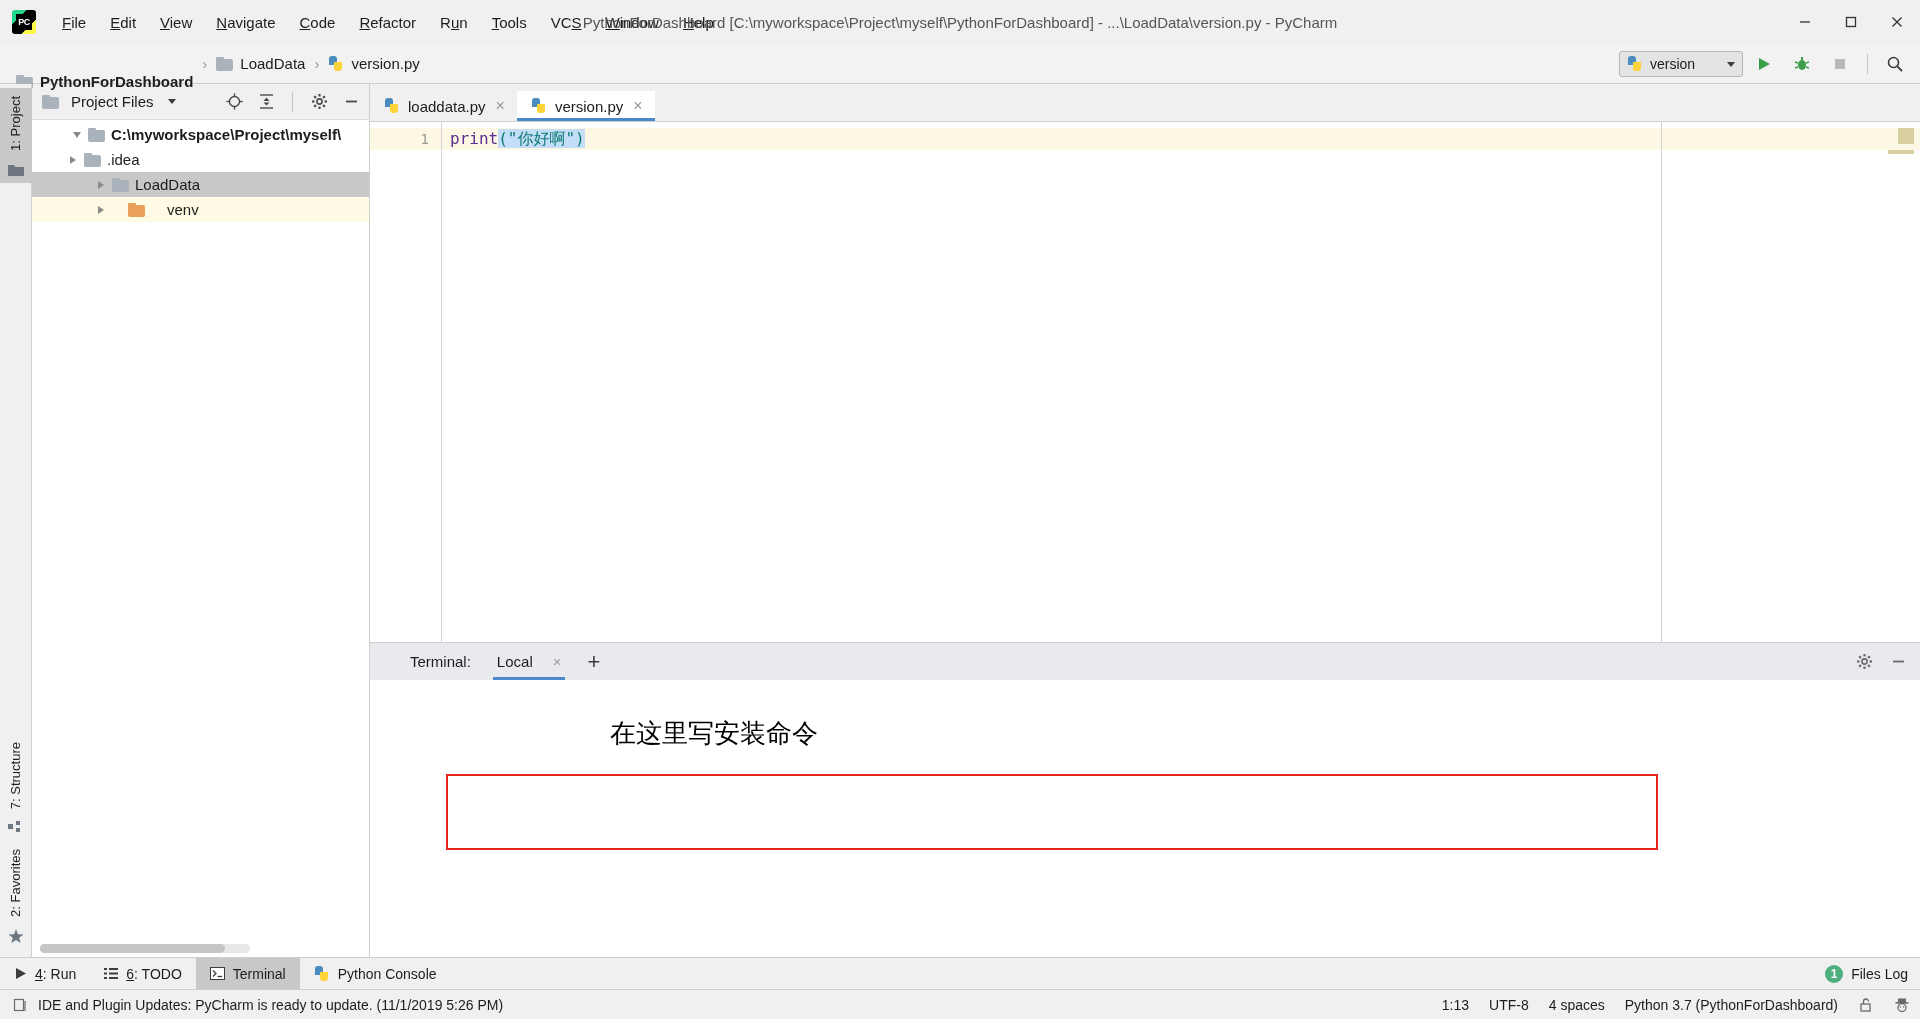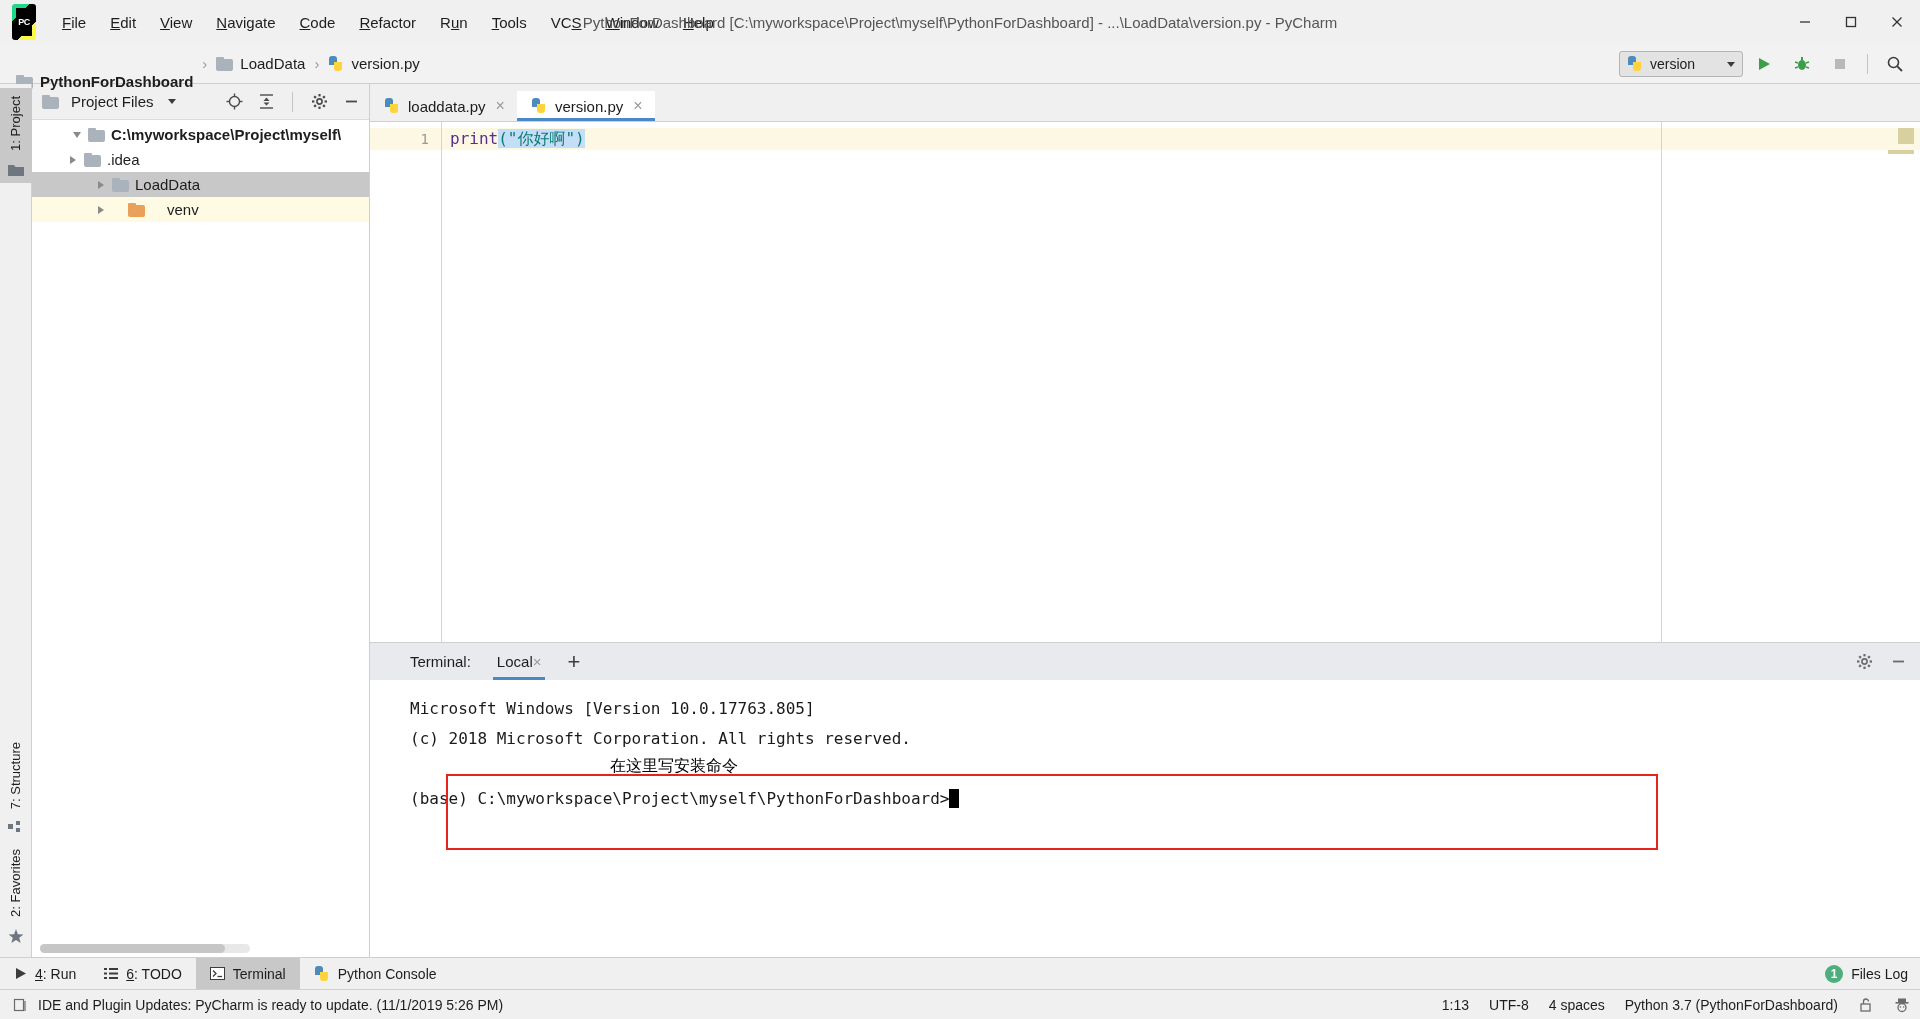--- a/index.html
+++ b/index.html
@@ -14,21 +14,21 @@
   #app { position: relative; width: 1920px; height: 1019px; display: flex; flex-direction: column; }
 
   
   .titlebar {
     height: 44px; flex: 0 0 44px;
     background: #f0f0f0;
     display: flex; align-items: center;
     position: relative;
   }
   .pc-logo {
-    width: 24px; height: 36px; margin-left: 12px; margin-right: 14px;
+    width: 24px; height: 24px; margin-left: 12px; margin-right: 14px;
     border-radius: 3px; position: relative; overflow: hidden;
     background: linear-gradient(135deg,#21d789 0%,#21d789 30%,#000 30%,#000 70%,#fcf84a 70%,#fcf84a 100%);
   }
   .pc-logo span {
     position: absolute; left: 4px; top: 4px; right: 4px; bottom: 4px;
     background: #000; color: #fff; font-size: 9px; font-weight: bold;
     display: flex; align-items: center; justify-content: center;
     font-family: "Liberation Sans", sans-serif; letter-spacing: -0.5px;
   }
   .menubar { display: flex; align-items: center; gap: 0px; }
@@ -169,36 +169,36 @@
   .scrollmark2 { position: absolute; right: 6px; top: 28px; width: 26px; height: 4px; background: #d8d0a0; }
 
   
   .termpanel { flex: 0 0 315px; display: flex; flex-direction: column; background: #fff; border-top: 1px solid #cfcfcf; }
   .termhdr {
     height: 37px; flex: 0 0 37px; background: #e8eaee; display: flex; align-items: center;
     padding-left: 40px; gap: 0; position: relative;
   }
   .termhdr .lab { font-size: 15px; margin-right: 22px; }
   .termtab {
-    font-size: 15px; display: flex; align-items: center; gap: 0;
+    font-size: 15px; display: flex; align-items: center; gap: 20px;
     height: 37px; padding: 0 4px; position: relative; text-align: center;
   }
   .termtab.active::after { content:''; position:absolute; left:0; right:0; bottom:0; height:3px; background:#4a88c7; }
   .termtab .x { color:#9a9a9a; font-size:15px; }
   .plus { font-size: 22px; color: #3c3c3c; margin-left: 22px; line-height:1; }
   .termhdr-right { position: absolute; right: 10px; top: 0; height: 37px; display: flex; align-items: center; gap: 10px; }
   .termbody { flex: 1 1 auto; position: relative; background: #fff; padding: 14px 0 0 40px; overflow: hidden; }
   .tline {
     font-family: "DejaVu Sans Mono", monospace; font-size: 16px; color: #1a1a1a;
     height: 30px; line-height: 30px; white-space: pre;
   }
   .caret { display: inline-block; width: 10px; height: 19px; background: #000; vertical-align: -4px; }
   .annot {
-    position: absolute; left: 610px; top: 756px;
-    font-size: 16px; color: #000;
+    position: absolute; left: 610px; top: 716px;
+    font-size: 26px; color: #000;
     font-family: "DejaVu Sans", sans-serif;
     text-align: center;
   }
   .redbox {
     position: absolute; left: 446px; top: 774px; width: 1212px; height: 76px;
     border: 2px solid #e8231c; pointer-events: none;
   }
 
   
   .bottomstrip {
@@ -490,26 +490,20 @@
               </svg>
             </div>
             <div class="hicon">
               <svg width="17" height="17" viewBox="0 0 17 17">
                   <line x1="3" y1="8.5" x2="14" y2="8.5" stroke="#6a6a6a" stroke-width="1.8"></line>
                 </svg>
             </div>
           </div>
         </div>
 
-        <div class="termbody">
-          <div class="tline">Microsoft Windows [Version 10.0.17763.805]</div>
-          <div class="tline">(c) 2018 Microsoft Corporation. All rights reserved.</div>
-          <div class="tline"></div>
-          <div class="tline"><span>(base) C:\myworkspace\Project\myself\PythonForDashboard&gt;</span><span class="caret"></span></div>
-        </div>
       </div>
 
     </div>
   </div>
 
   <div class="bottomstrip">
     <div class="btab">
       <svg width="13" height="13" viewBox="0 0 13 13">
           <polygon points="2,1 12,6.5 2,12" fill="#3c3c3c"></polygon>
         </svg>

